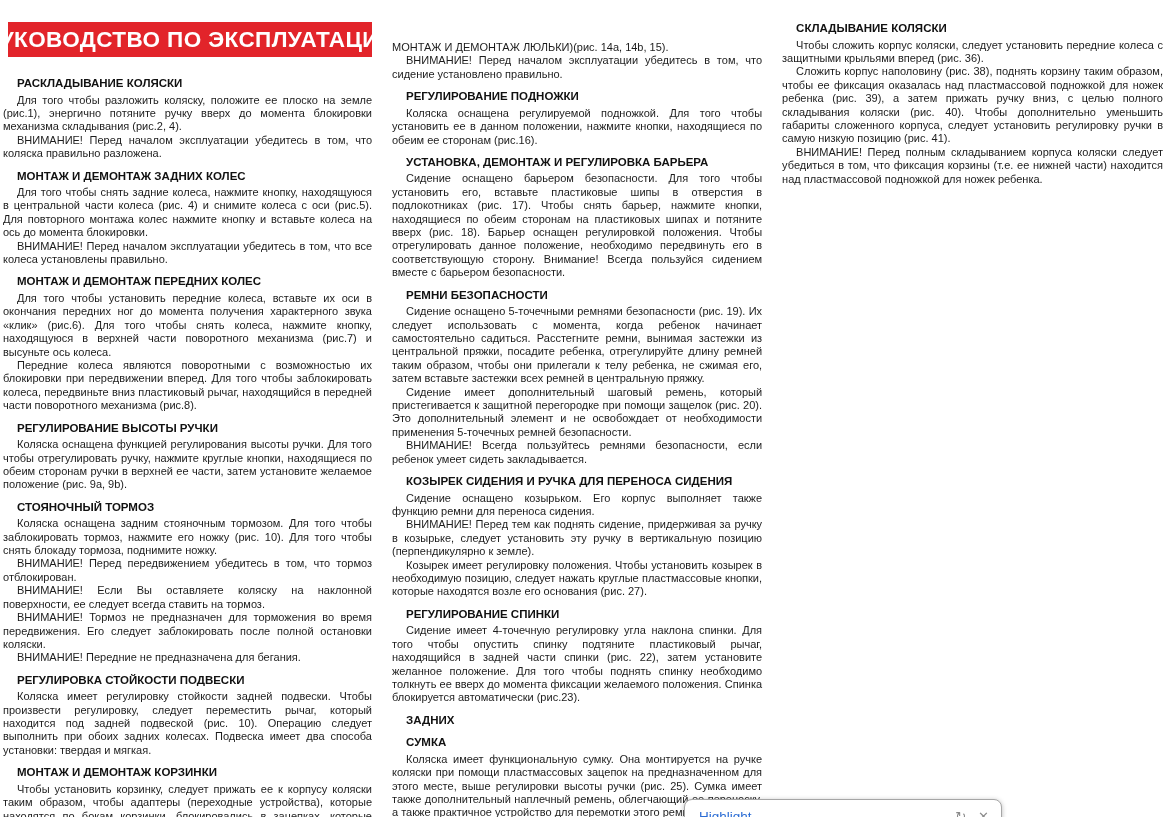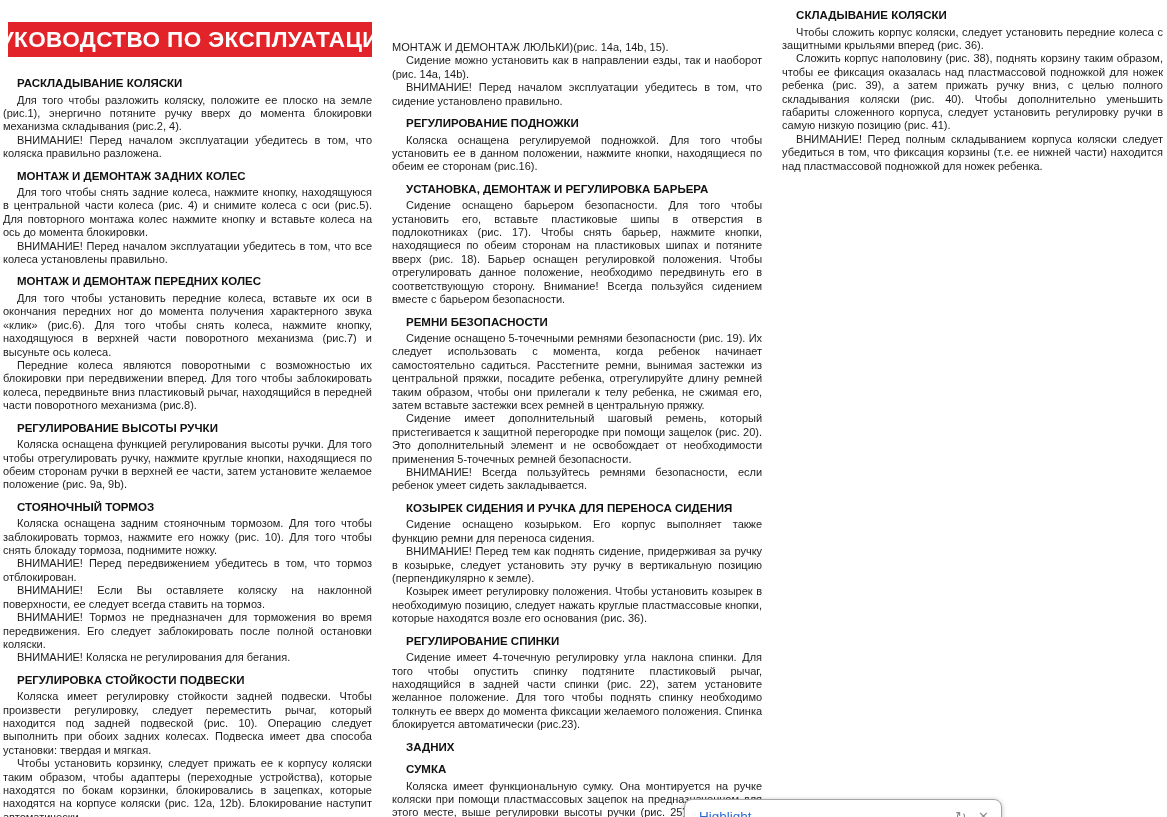--- a/index.html
+++ b/index.html
@@ -25,21 +25,21 @@
     gap: 20px;
   }
   .col {
     box-sizing: border-box;
     font-size: 11px;
     line-height: 13.4px;
     text-align: justify;
   }
   .col-1 { width: 372px; }
   .col-2 { width: 375px; padding-top: 9px; }
-  .col-3 { width: 386px; }
+  .col-3 { width: 386px; padding-top: 13px; }
 
   .banner {
     margin: 22px 0 20px 5px;
     width: 364px;
     height: 35px;
     background: #e2242a;
     display: flex;
     align-items: center;
     justify-content: center;
     box-sizing: border-box;
@@ -119,44 +119,44 @@
         <h3 class="sec-heading">МОНТАЖ И ДЕМОНТАЖ ПЕРЕДНИХ КОЛЕС</h3>
         <p class="para">Для того чтобы установить передние колеса, вставьте их оси в окончания передних ног до момента получения характерного звука «клик» (рис.6). Для того чтобы снять колеса, нажмите кнопку, находящуюся в верхней части поворотного механизма (рис.7) и высуньте ось колеса.</p>
         <p class="para">Передние колеса являются поворотными с возможностью их блокировки при передвижении вперед. Для того чтобы заблокировать колеса, передвиньте вниз пластиковый рычаг, находящийся в передней части поворотного механизма (рис.8).</p>
         <h3 class="sec-heading">РЕГУЛИРОВАНИЕ ВЫСОТЫ РУЧКИ</h3>
         <p class="para">Коляска оснащена функцией регулирования высоты ручки. Для того чтобы отрегулировать ручку, нажмите круглые кнопки, находящиеся по обеим сторонам ручки в верхней ее части, затем установите желаемое положение (рис. 9a, 9b).</p>
         <h3 class="sec-heading">СТОЯНОЧНЫЙ ТОРМОЗ</h3>
         <p class="para">Коляска оснащена задним стояночным тормозом. Для того чтобы заблокировать тормоз, нажмите его ножку (рис. 10). Для того чтобы снять блокаду тормоза, поднимите ножку.</p>
         <p class="para">ВНИМАНИЕ! Перед передвижением убедитесь в том, что тормоз отблокирован.</p>
         <p class="para">ВНИМАНИЕ! Если Вы оставляете коляску на наклонной поверхности, ее следует всегда ставить на тормоз.</p>
         <p class="para">ВНИМАНИЕ! Тормоз не предназначен для торможения во время передвижения. Его следует заблокировать после полной остановки коляски.</p>
-        <p class="para">ВНИМАНИЕ! Коляска не регулирования для бегания.</p>
+        <p class="para">ВНИМАНИЕ! Передние не предназначена для бегания.</p>
         <h3 class="sec-heading">РЕГУЛИРОВКА СТОЙКОСТИ ПОДВЕСКИ</h3>
         <p class="para">Коляска имеет регулировку стойкости задней подвески. Чтобы произвести регулировку, следует переместить рычаг, который находится под задней подвеской (рис. 10). Операцию следует выполнить при обоих задних колесах. Подвеска имеет два способа установки: твердая и мягкая.</p>
+        <h3 class="sec-heading">МОНТАЖ И ДЕМОНТАЖ КОРЗИНКИ</h3>
         <p class="para">Чтобы установить корзинку, следует прижать ее к корпусу коляски таким образом, чтобы адаптеры (переходные устройства), которые находятся по бокам корзинки, блокировались в зацепках, которые находятся на корпусе коляски (рис. 12a, 12b). Блокирование наступит автоматически.</p>
       </div>
   </div>
 
   <div class="col col-2">
     <div>
         <p class="para noindent">МОНТАЖ И ДЕМОНТАЖ ЛЮЛЬКИ)(рис. 14a, 14b, 15).</p>
-        <p class="para">Сидение можно установить как в направлении езды, так и наоборот (рис. 14a, 14b).</p>
         <p class="para">ВНИМАНИЕ! Перед началом эксплуатации убедитесь в том, что сидение установлено правильно.</p>
         <h3 class="sec-heading">РЕГУЛИРОВАНИЕ ПОДНОЖКИ</h3>
         <p class="para">Коляска оснащена регулируемой подножкой. Для того чтобы установить ее в данном положении, нажмите кнопки, находящиеся по обеим ее сторонам (рис.16).</p>
         <h3 class="sec-heading">УСТАНОВКА, ДЕМОНТАЖ И РЕГУЛИРОВКА БАРЬЕРА</h3>
         <p class="para">Сидение оснащено барьером безопасности. Для того чтобы установить его, вставьте пластиковые шипы в отверстия в подлокотниках (рис. 17). Чтобы снять барьер, нажмите кнопки, находящиеся по обеим сторонам на пластиковых шипах и потяните вверх (рис. 18). Барьер оснащен регулировкой положения. Чтобы отрегулировать данное положение, необходимо передвинуть его в соответствующую сторону. Внимание! Всегда пользуйся сидением вместе с барьером безопасности.</p>
         <h3 class="sec-heading">РЕМНИ БЕЗОПАСНОСТИ</h3>
         <p class="para">Сидение оснащено 5-точечными ремнями безопасности (рис. 19). Их следует использовать с момента, когда ребенок начинает самостоятельно садиться. Расстегните ремни, вынимая застежки из центральной пряжки, посадите ребенка, отрегулируйте длину ремней таким образом, чтобы они прилегали к телу ребенка, не сжимая его, затем вставьте застежки всех ремней в центральную пряжку.</p>
         <p class="para">Сидение имеет дополнительный шаговый ремень, который пристегивается к защитной перегородке при помощи защелок (рис. 20). Это дополнительный элемент и не освобождает от необходимости применения 5-точечных ремней безопасности.</p>
         <p class="para">ВНИМАНИЕ! Всегда пользуйтесь ремнями безопасности, если ребенок умеет сидеть закладывается.</p>
         <h3 class="sec-heading">КОЗЫРЕК СИДЕНИЯ И РУЧКА ДЛЯ ПЕРЕНОСА СИДЕНИЯ</h3>
         <p class="para">Сидение оснащено козырьком. Его корпус выполняет также функцию ремни для переноса сидения.</p>
         <p class="para">ВНИМАНИЕ! Перед тем как поднять сидение, придерживая за ручку в козырьке, следует установить эту ручку в вертикальную позицию (перпендикулярно к земле).</p>
-        <p class="para">Козырек имеет регулировку положения. Чтобы установить козырек в необходимую позицию, следует нажать круглые пластмассовые кнопки, которые находятся возле его основания (рис. 36).</p>
+        <p class="para">Козырек имеет регулировку положения. Чтобы установить козырек в необходимую позицию, следует нажать круглые пластмассовые кнопки, которые находятся возле его основания (рис. 27).</p>
         <h3 class="sec-heading">РЕГУЛИРОВАНИЕ СПИНКИ</h3>
         <p class="para">Сидение имеет 4-точечную регулировку угла наклона спинки. Для того чтобы опустить спинку подтяните пластиковый рычаг, находящийся в задней части спинки (рис. 22), затем установите желанное положение. Для того чтобы поднять спинку необходимо толкнуть ее вверх до момента фиксации желаемого положения. Спинка блокируется автоматически (рис.23).</p>
         <h3 class="sec-heading">ЗАДНИХ</h3>
         <h3 class="sec-heading">СУМКА</h3>
         <p class="para">Коляска имеет функциональную сумку. Она монтируется на ручке коляски при помощи пластмассовых зацепок на предназначенном для этого месте, выше регулировки высоты ручки (рис. 25). Сумка имеет также дополнительный наплечный ремень, облегчающий ее переноску, а также практичное устройство для перемотки этого ремня.</p>
       </div>
   </div>
 
   <div class="col col-3">
     <div>

